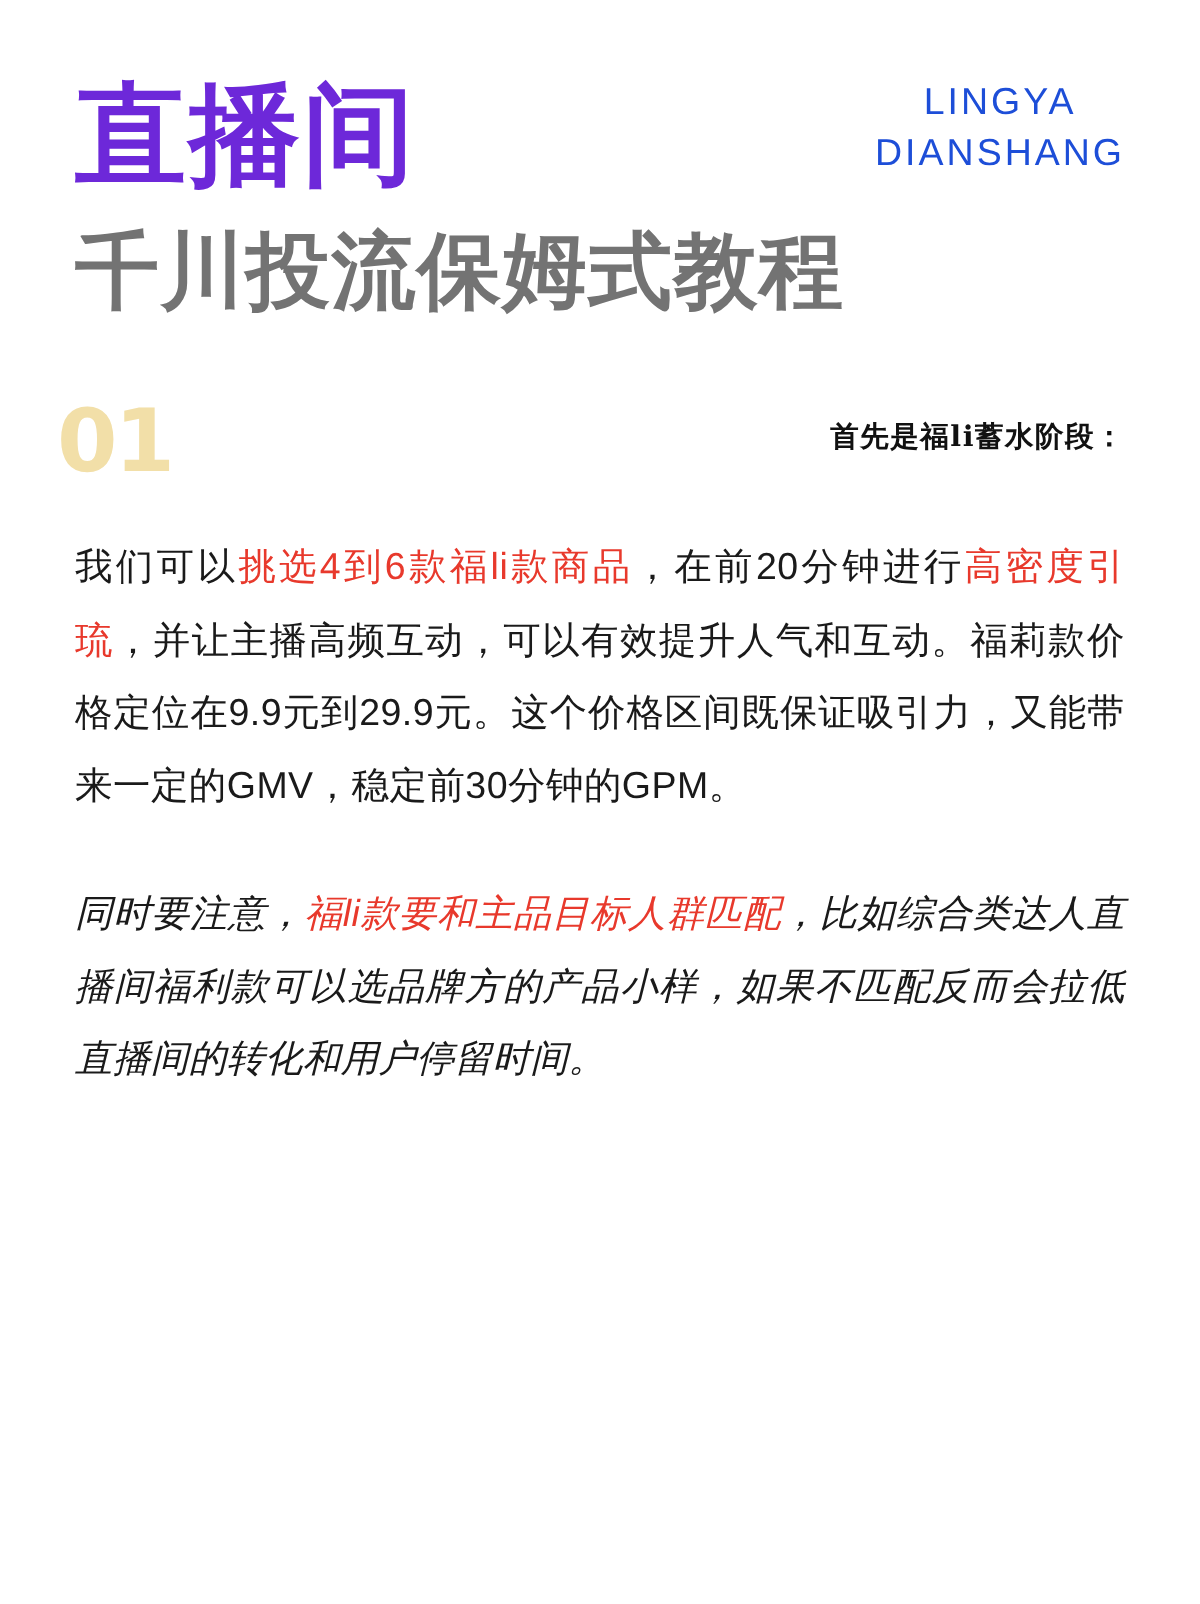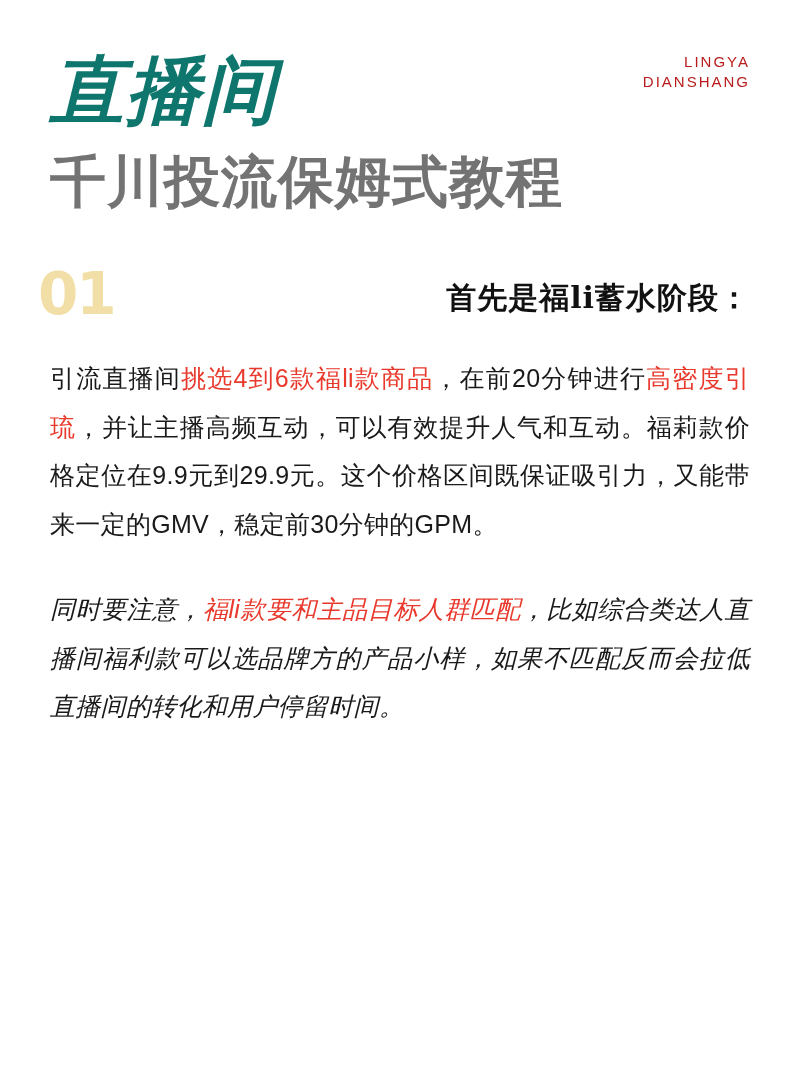--- a/index.html
+++ b/index.html
@@ -20,41 +20,40 @@
     height: 1069px;
     box-sizing: border-box;
     padding: 40px 50px 0 50px;
   }
 
   
   .brand {
     position: absolute;
     top: 52px;
     right: 50px;
-    text-align: right;
+    text-align: center;
     line-height: 1.35;
     letter-spacing: 2px;
-    color: #b91c1c;
-    font-size: 15px;
+    color: #1d4ed8;
+    font-size: 25px;
     font-weight: 400;
   }
   .brand div { white-space: nowrap; }
 
   .title-block {
     margin-top: 10px;
   }
   .title-red {
     font-family: "DejaVu Serif", "Liberation Serif", serif;
     font-weight: bold;
     font-size: 74px;
-    color: #0f766e;
+    color: #6d28d9;
     letter-spacing: 2px;
     line-height: 1.1;
     margin: 0 0 18px 0;
-    font-style: italic;
   }
   .title-black {
     font-family: "DejaVu Serif", "Liberation Serif", serif;
     font-weight: bold;
     font-size: 56px;
     color: #737373;
     letter-spacing: 1px;
     line-height: 1.15;
     margin: 0;
     white-space: nowrap;
@@ -80,21 +79,21 @@
     color: #f2dfa8;
     letter-spacing: -2px;
     z-index: 0;
     user-select: none;
   }
   .section-title {
     position: relative;
     z-index: 1;
     font-family: "DejaVu Serif", "Liberation Serif", serif;
     font-weight: bold;
-    font-size: 30px;
+    font-size: 19px;
     color: #111111;
     padding-left: 18px;
     letter-spacing: 1px;
   }
 
   .para {
     font-size: 25px;
     line-height: 1.95;
     color: #1a1a1a;
     margin: 22px 0 0 0;
@@ -120,18 +119,18 @@
   <div class="title-block">
     <h1 class="title-red">直播间</h1>
     <h2 class="title-black">千川投流保姆式教程</h2>
   </div>
 
   <div class="section">
     <div class="section-head">
       <span class="badge">01</span>
       <span class="section-title">首先是福li蓄水阶段：</span>
     </div>
-    <p class="para"><span>引流直播间</span><span class="hl">挑选4到6款福li款商品</span><span>，在前20分钟进行</span><span class="hl">高密度引琉</span><span>，并让主播高频互动，可以有效提升人气和互动。福莉款价格定位在9.9元到29.9元。这个价格区间既保证吸引力，又能带来一定的GMV，稳定前30分钟的GPM。</span></p>
+    <p class="para"><span>我们可以</span><span class="hl">挑选4到6款福li款商品</span><span>，在前20分钟进行</span><span class="hl">高密度引琉</span><span>，并让主播高频互动，可以有效提升人气和互动。福莉款价格定位在9.9元到29.9元。这个价格区间既保证吸引力，又能带来一定的GMV，稳定前30分钟的GPM。</span></p>
     <p class="para second"><span>同时要注意，</span><span class="hl">福li款要和主品目标人群匹配</span><span>，比如综合类达人直播间福利款可以选品牌方的产品小样，如果不匹配反而会拉低直播间的转化和用户停留时间。</span></p>
   </div>
 
 
 </div>
 
 </body></html>

